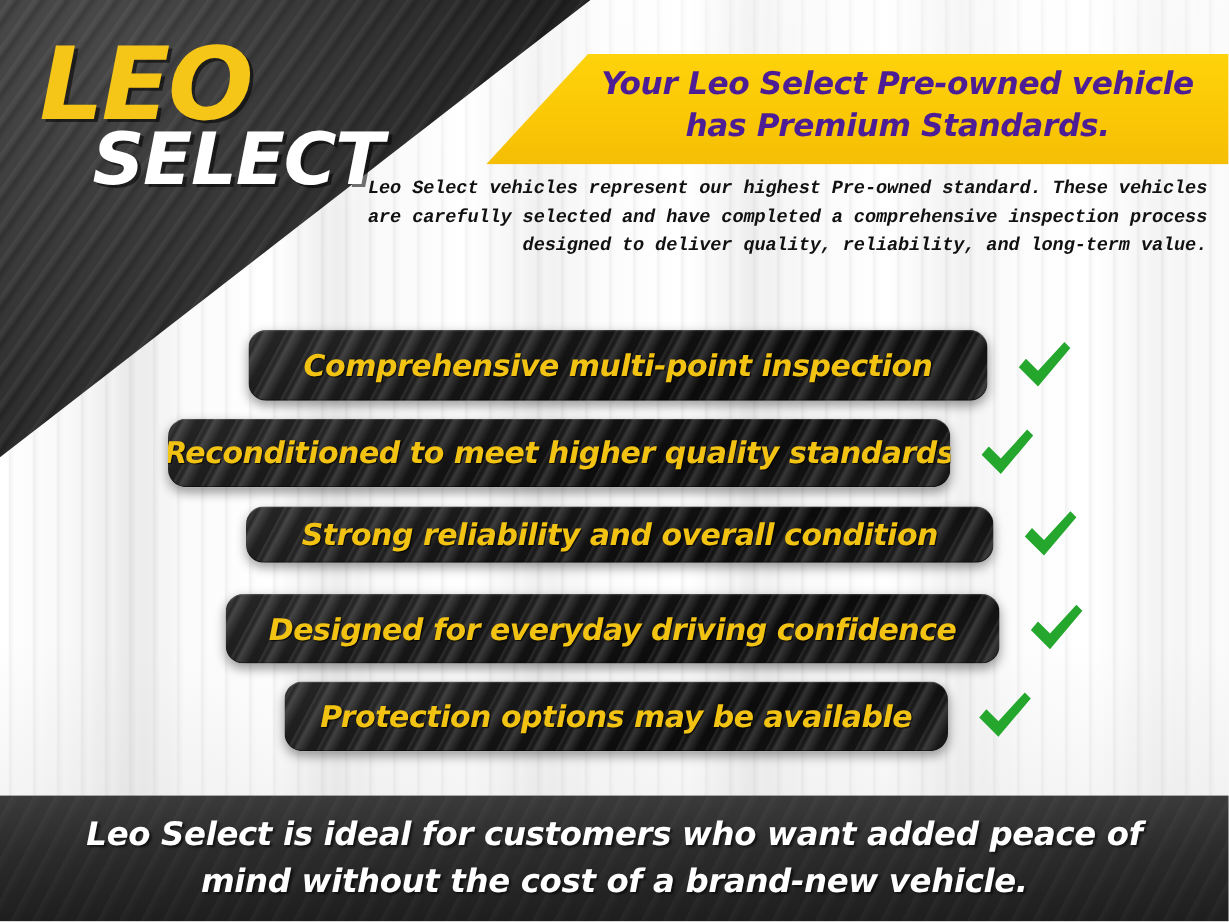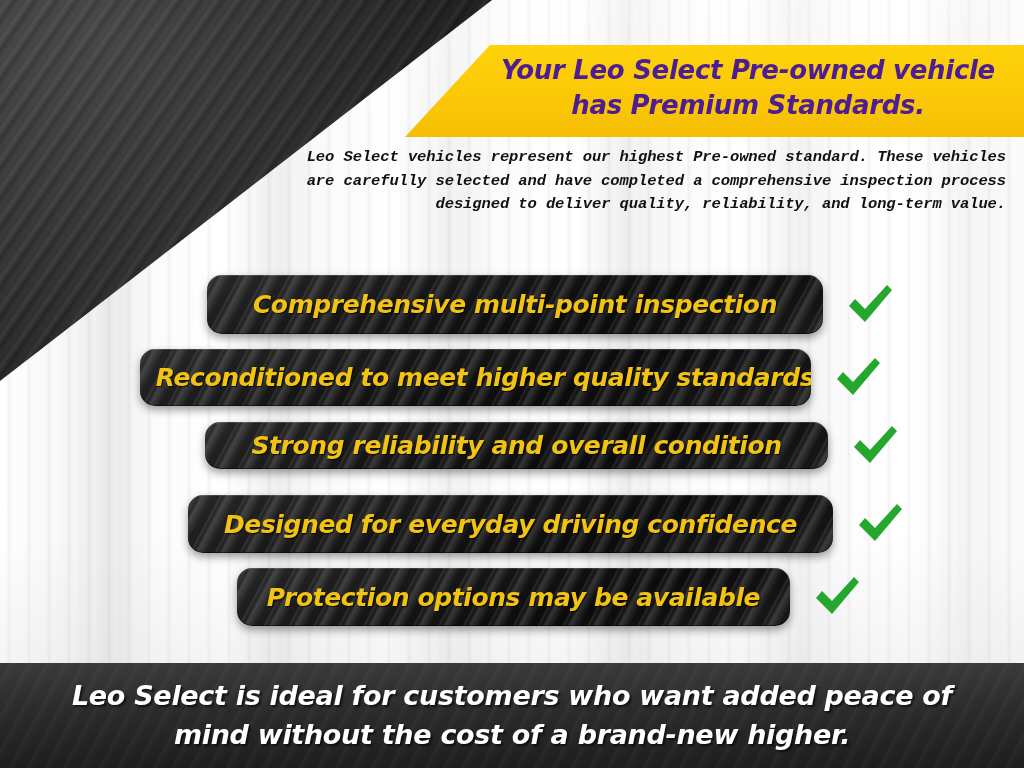--- a/index.html
+++ b/index.html
@@ -196,21 +196,21 @@
     margin-left: 22px;
     width: 50px;
     height: 46px;
     display: block;
   }
 
   
   #feature-0 { left: 207px; top: 275px; width: 690px; height: 59px; }
   #feature-0 .pill { width: 616px; }
   #feature-1 { left: 140px; top: 349px; width: 828px; height: 57px; }
-  #feature-1 .pill { width: 652px; padding-left: 19px; }
+  #feature-1 .pill { width: 652px; }
   #feature-2 { left: 205px; top: 422px; width: 696px; height: 47px; }
   #feature-2 .pill { width: 623px; }
   #feature-3 { left: 188px; top: 495px; width: 718px; height: 58px; }
   #feature-3 .pill { width: 645px; }
   #feature-4 { left: 237px; top: 568px; width: 625px; height: 58px; }
   #feature-4 .pill { width: 554px; }
 
   
   .footer {
     position: absolute;
@@ -247,20 +247,24 @@
 
 <div id="poster">
 
   <div class="bg-base"></div>
   <div class="bg-streaks"></div>
   <div class="bg-vignette"></div>
 
   <div class="diag-panel"></div>
   <div class="diag-shadow"></div>
 
+  <div class="logo">
+    <span class="logo-leo">LEO</span>
+    <span class="logo-select">SELECT</span>
+  </div>
 
   <div class="banner"></div>
   <div class="banner-text">Your Leo Select Pre-owned vehicle has Premium Standards.</div>
 
   <div class="intro">Leo Select vehicles represent our highest Pre-owned standard. These vehicles are carefully selected and have completed a comprehensive inspection process designed to deliver quality, reliability, and long-term value.</div>
 
   <div class="feature" id="feature-0">
     <div class="pill">
       <span class="pill-label">Comprehensive multi-point inspection</span>
     </div>
@@ -299,16 +303,16 @@
   <div class="feature" id="feature-4">
     <div class="pill">
       <span class="pill-label">Protection options may be available</span>
     </div>
     <svg class="check" viewBox="0 0 50 46" aria-hidden="true">
       <path d="M4 24 L10 17 L20 27 L42 3 L47 8 L20 40 Z" fill="#25A72E"></path>
     </svg>
   </div>
 
   <div class="footer">
-    <div class="footer-text">Leo Select is ideal for customers who want added peace of mind without the cost of a brand-new higher.</div>
+    <div class="footer-text">Leo Select is ideal for customers who want added peace of mind without the cost of a brand-new vehicle.</div>
   </div>
 
 </div>
 
 </body></html>

